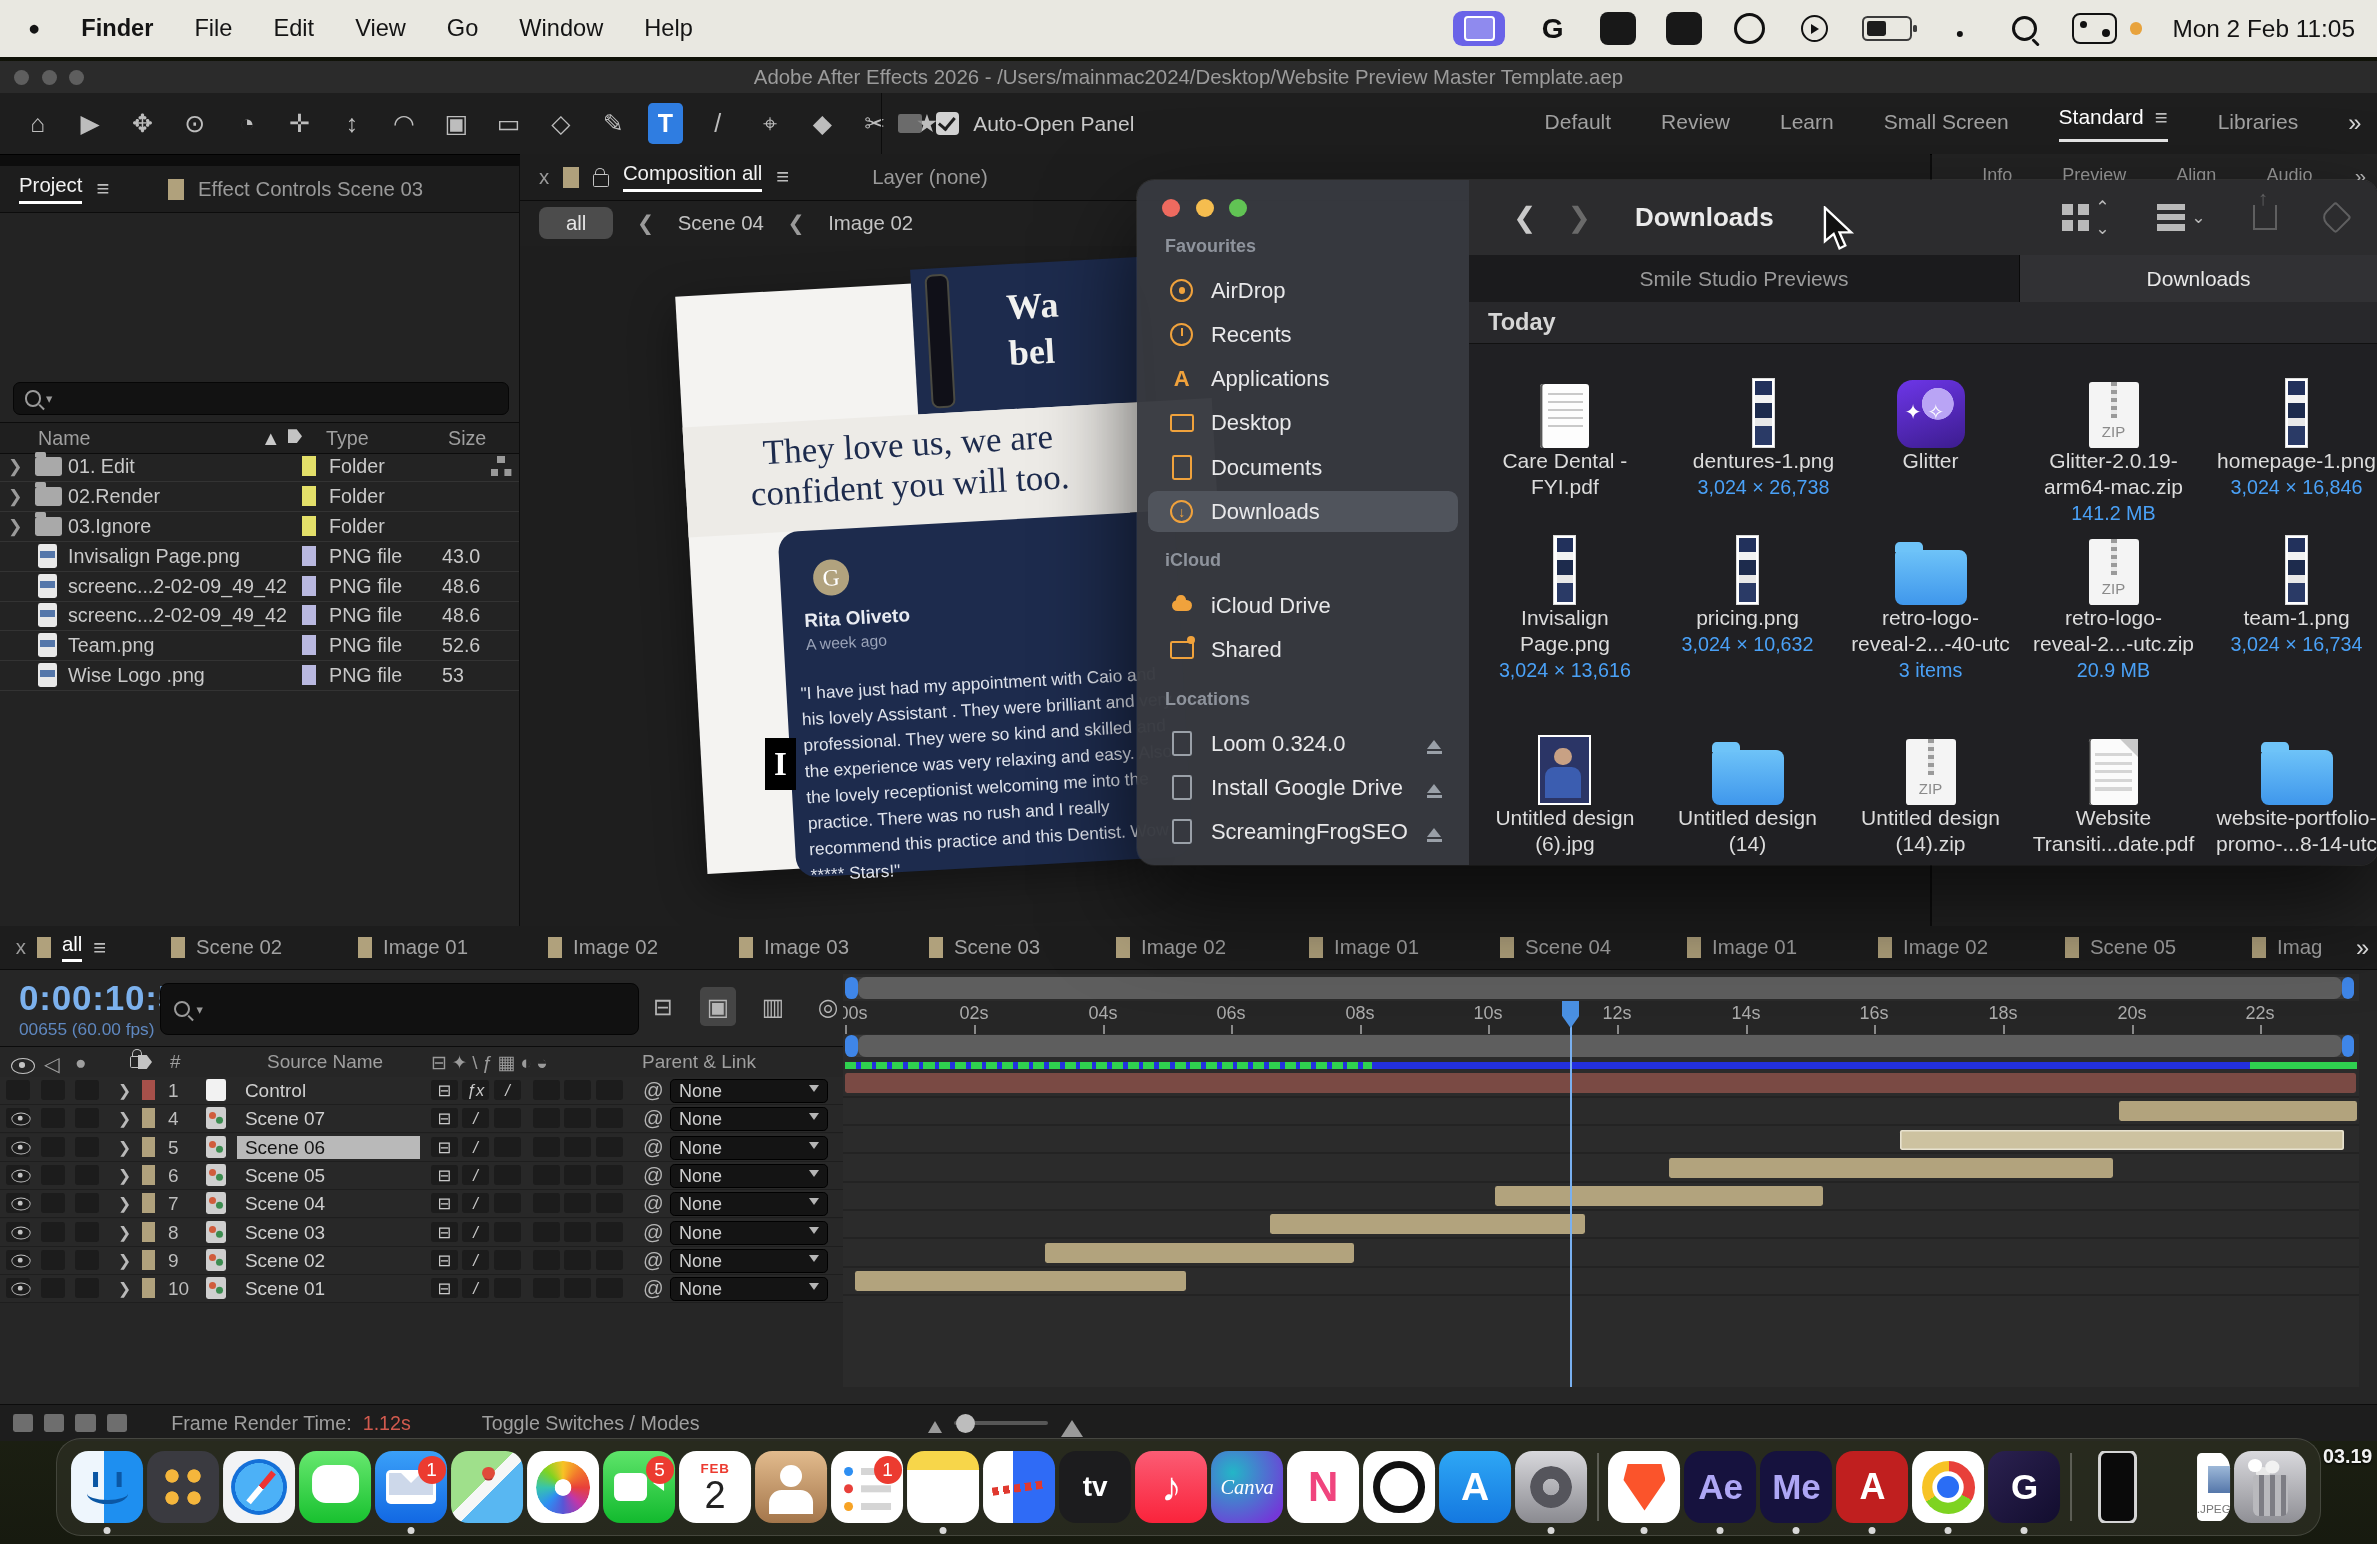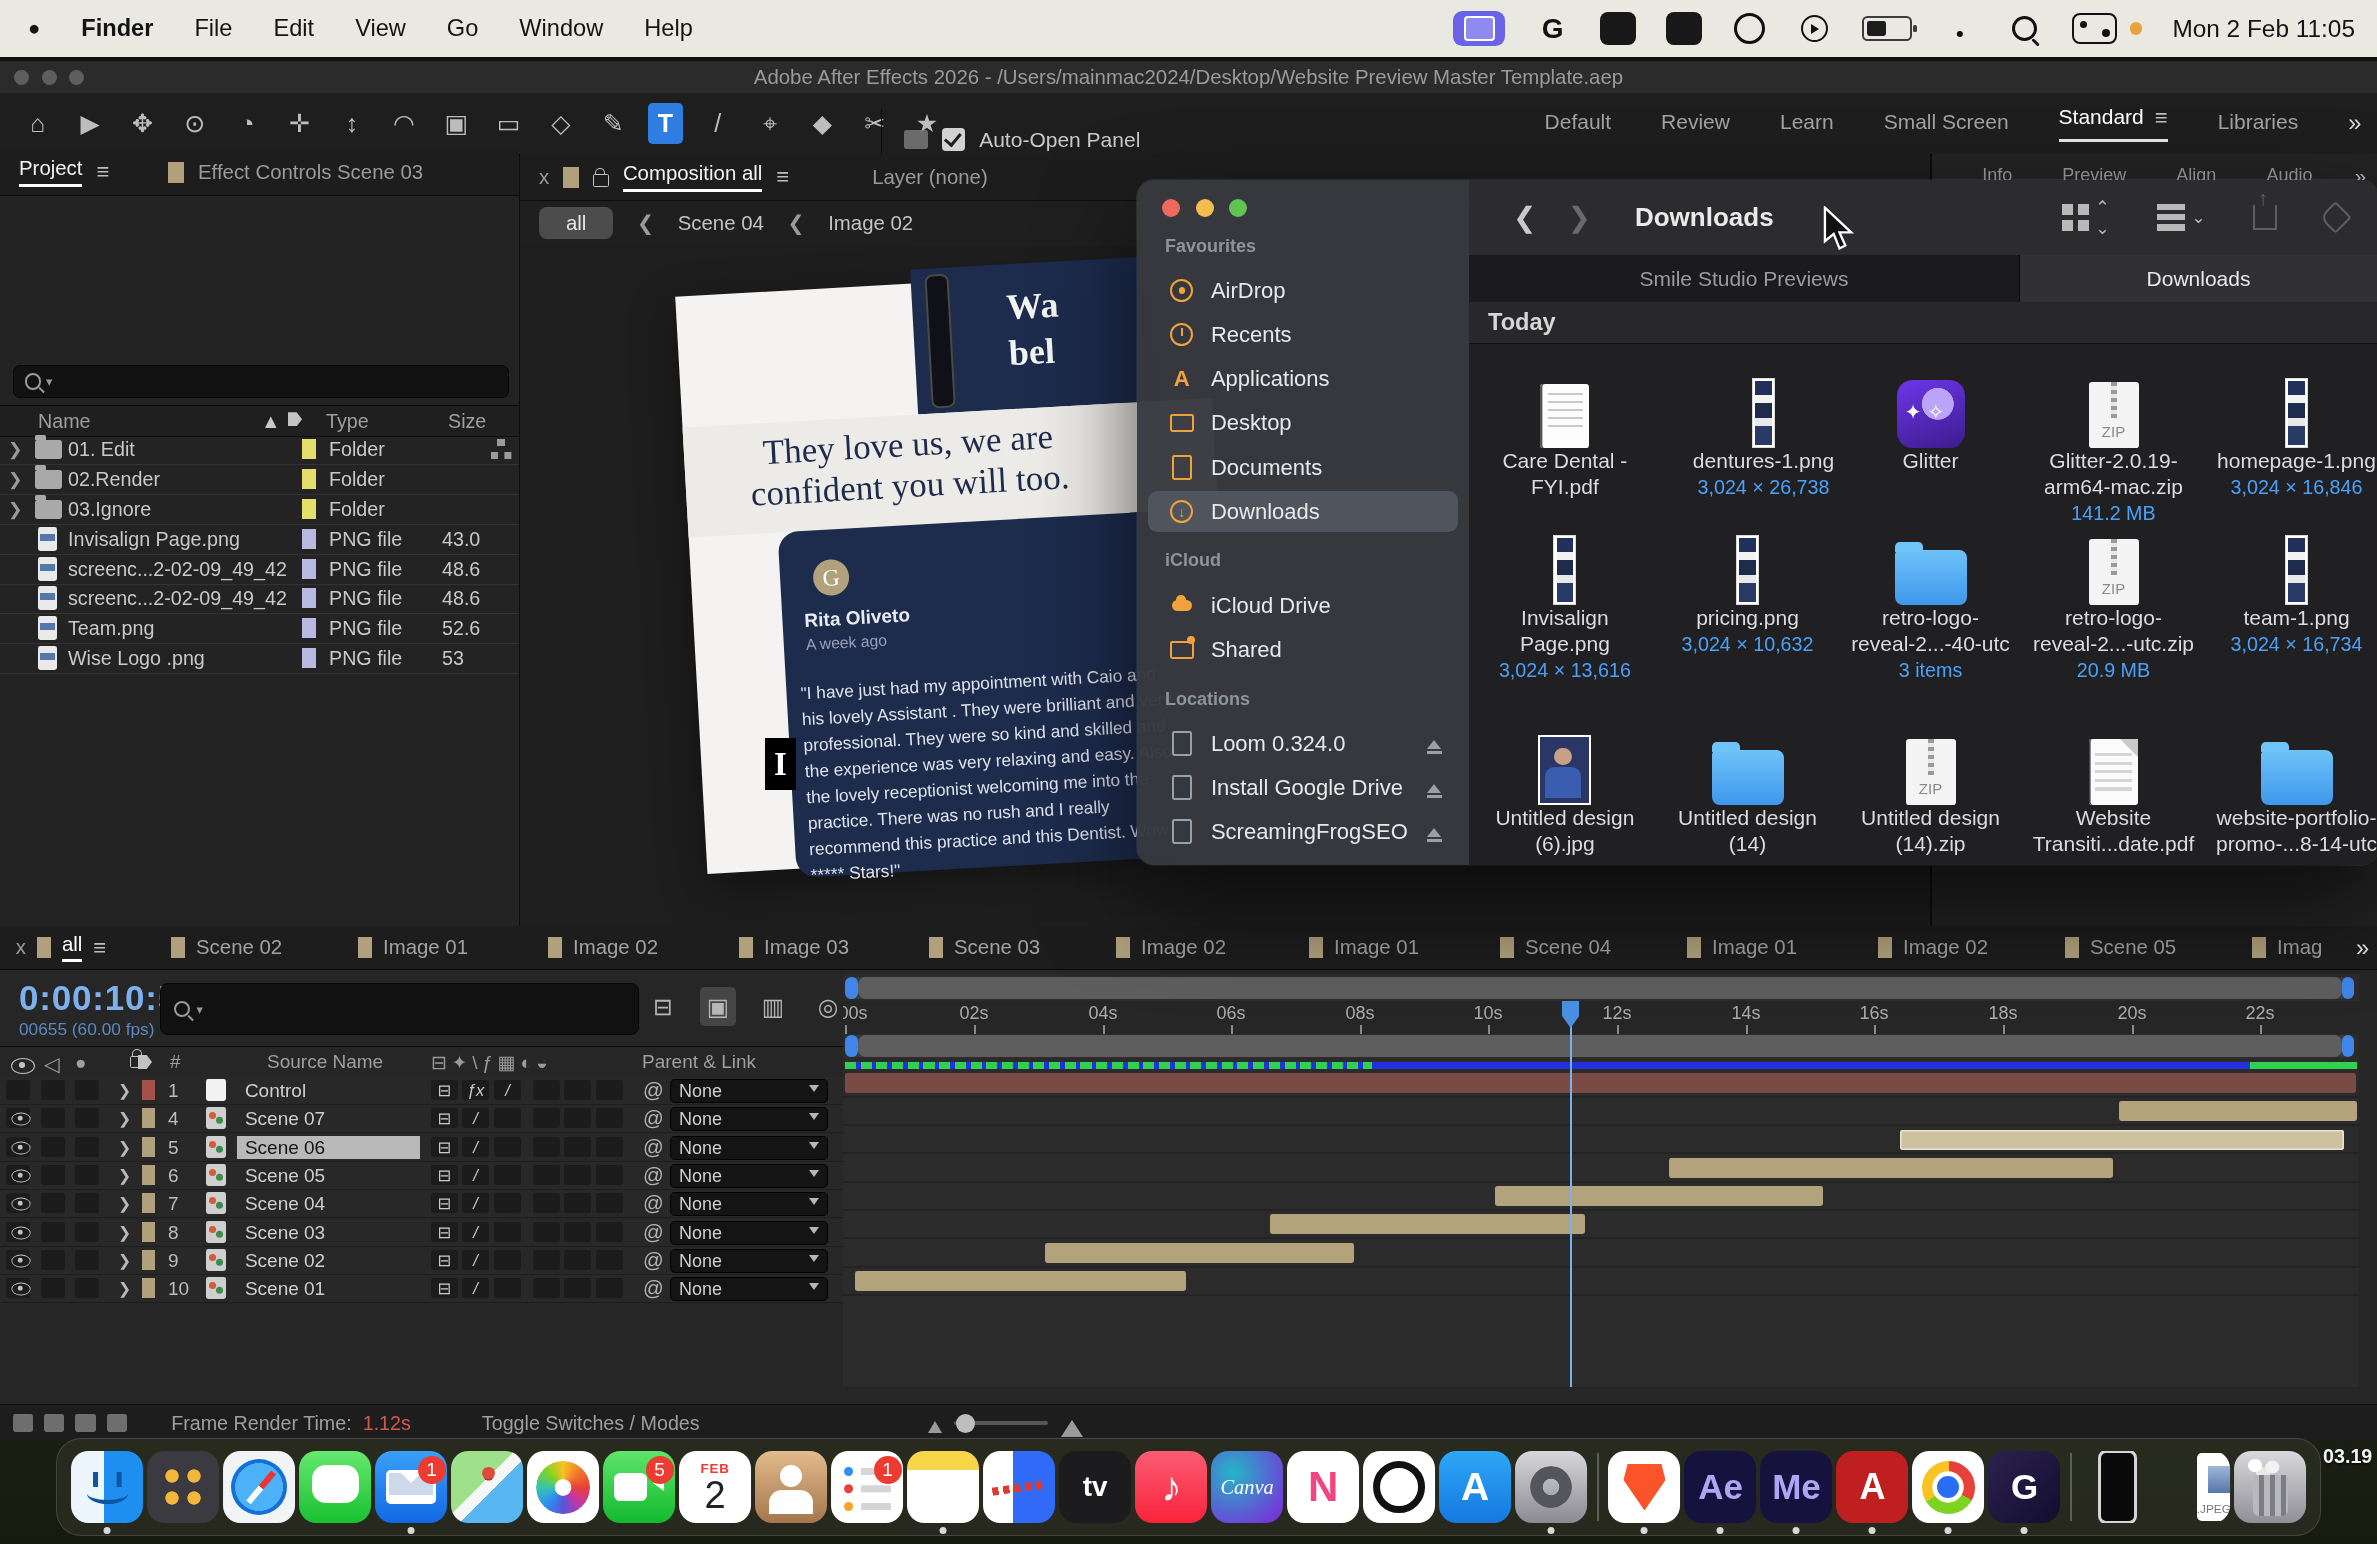--- a/index.html
+++ b/index.html
@@ -40,21 +40,21 @@
   
   #ae-window{position:absolute;left:0;top:61px;width:2377px;height:1380px;background:#0d0d0d;}
   #ae-titlebar{position:absolute;left:0;top:0;width:100%;height:32px;background:#2b2b2b;display:flex;align-items:center;justify-content:center;}
   #ae-titlebar .dots{position:absolute;left:14px;top:8.6px;display:flex;gap:12.6px;}
   #ae-titlebar .dots span{width:15px;height:15px;border-radius:50%;background:#5e5e5e;}
   #ae-title-text{color:#9b9b9b;font-size:20.4px;}
   #ae-toolbar{position:absolute;left:0;top:32px;width:100%;height:61px;background:#1e1e1e;border-bottom:1.6px solid #000;}
   #tools{position:absolute;left:20.4px;top:0;height:100%;display:flex;align-items:center;gap:17.3px;color:#bdbdbd;font-size:25px;}
   .tool{width:35px;height:41px;display:flex;align-items:center;justify-content:center;border-radius:4.7px;}
   .tool.active{background:#2f7de1;color:#fff;font-weight:bold;}
-  #auto-open{position:absolute;left:881px;top:16px;height:100%;display:flex;align-items:center;gap:14px;color:#c9c9c9;font-size:21px;border-left:1.6px solid #0c0c0c;padding-left:22px;}
+  #auto-open{position:absolute;left:881px;top:0;height:100%;display:flex;align-items:center;gap:14px;color:#c9c9c9;font-size:21px;border-left:1.6px solid #0c0c0c;padding-left:16px;}
   .chk{width:23.6px;height:23.6px;background:#d2d2d2;border-radius:3.9px;position:relative;}
   .chk::after{content:'';position:absolute;left:6.3px;top:2.4px;width:7px;height:12.6px;border:solid #1e1e1e;border-width:0 3.9px 3.9px 0;transform:rotate(40deg);}
   #workspaces{position:absolute;right:15.7px;top:0;height:100%;display:flex;align-items:center;gap:50px;color:#a2a2a2;font-size:21px;}
   .ws{padding-bottom:3.1px;}
   .ws.active{color:#fff;border-bottom:3.1px solid #e8e8e8;padding-bottom:7.9px;display:flex;gap:11px;}
   
   .panel{position:absolute;background:#232323;}
   .ptab-row{position:absolute;left:0;top:0;right:0;height:46px;background:#1d1d1d;display:flex;align-items:center;gap:14px;padding-left:19px;font-size:20.4px;color:#9a9a9a;border-bottom:1.6px solid #0c0c0c;}
   .ptab-active{color:#f2f2f2;border-bottom:3.1px solid #fff;padding-bottom:4.7px;}
   .sq-tan{width:15.7px;height:21px;background:#b0a17c;display:inline-block;}
@@ -396,21 +396,21 @@
           <span class="ws">Default</span>
           <span class="ws">Review</span>
           <span class="ws">Learn</span>
           <span class="ws">Small Screen</span>
           <span class="ws active">Standard<span class="hamb">≡</span></span>
           <span class="ws">Libraries</span>
           <span style="color: rgb(213, 213, 213); font-size: 23.6px;">»</span>
         </div>
     </div>
 
-    <div class="panel" id="project-panel" style="left:0;top:88px;width:519px;height:833px;text-align:right;">
+    <div class="panel" id="project-panel" style="left:0;top:105px;width:519px;height:833px;text-align:right;">
       <div class="ptab-row">
         <span class="ptab-active" style="display:flex;gap:11px;">Project</span>
         <span class="hamb">≡</span>
         <span style="width:31px;"></span>
         <span class="sq-tan"></span>
         <span>Effect Controls Scene 03</span>
       </div>
       <div id="project-search">
         <span class="mag"></span>
           <span class="mag-chev">▾</span>

